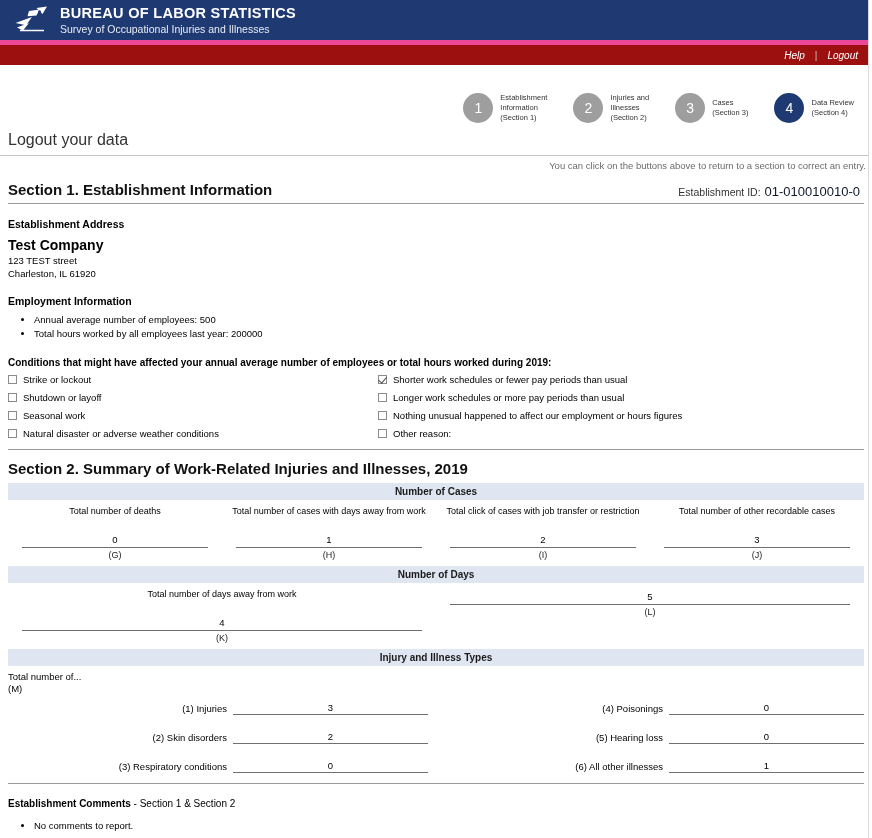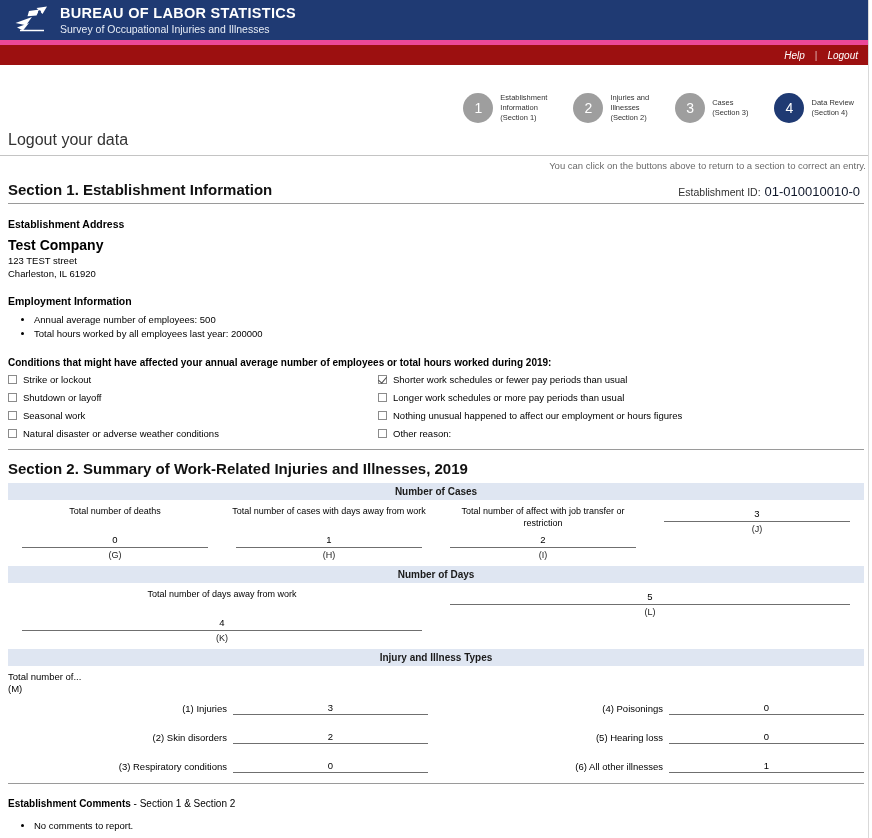--- a/index.html
+++ b/index.html
@@ -381,25 +381,26 @@
       <div class="clabel">Total number of deaths</div>
       <div class="cval">0</div>
       <div class="cletter">(G)</div>
     </div>
     <div class="cell">
       <div class="clabel">Total number of cases with days away from work</div>
       <div class="cval">1</div>
       <div class="cletter">(H)</div>
     </div>
     <div class="cell">
-      <div class="clabel">Total number of affect with job transfer or restriction</div>
+      <div class="clabel">Total click of cases with job transfer or restriction</div>
       <div class="cval">2</div>
       <div class="cletter">(I)</div>
     </div>
     <div class="cell">
+      <div class="clabel">Total number of other recordable cases</div>
       <div class="cval">3</div>
       <div class="cletter">(J)</div>
     </div>
   </div>
 
   <div class="band">Number of Days</div>
   <div class="cells two">
     <div class="cell">
       <div class="clabel">Total number of days away from work</div>
       <div class="cval">4</div>

